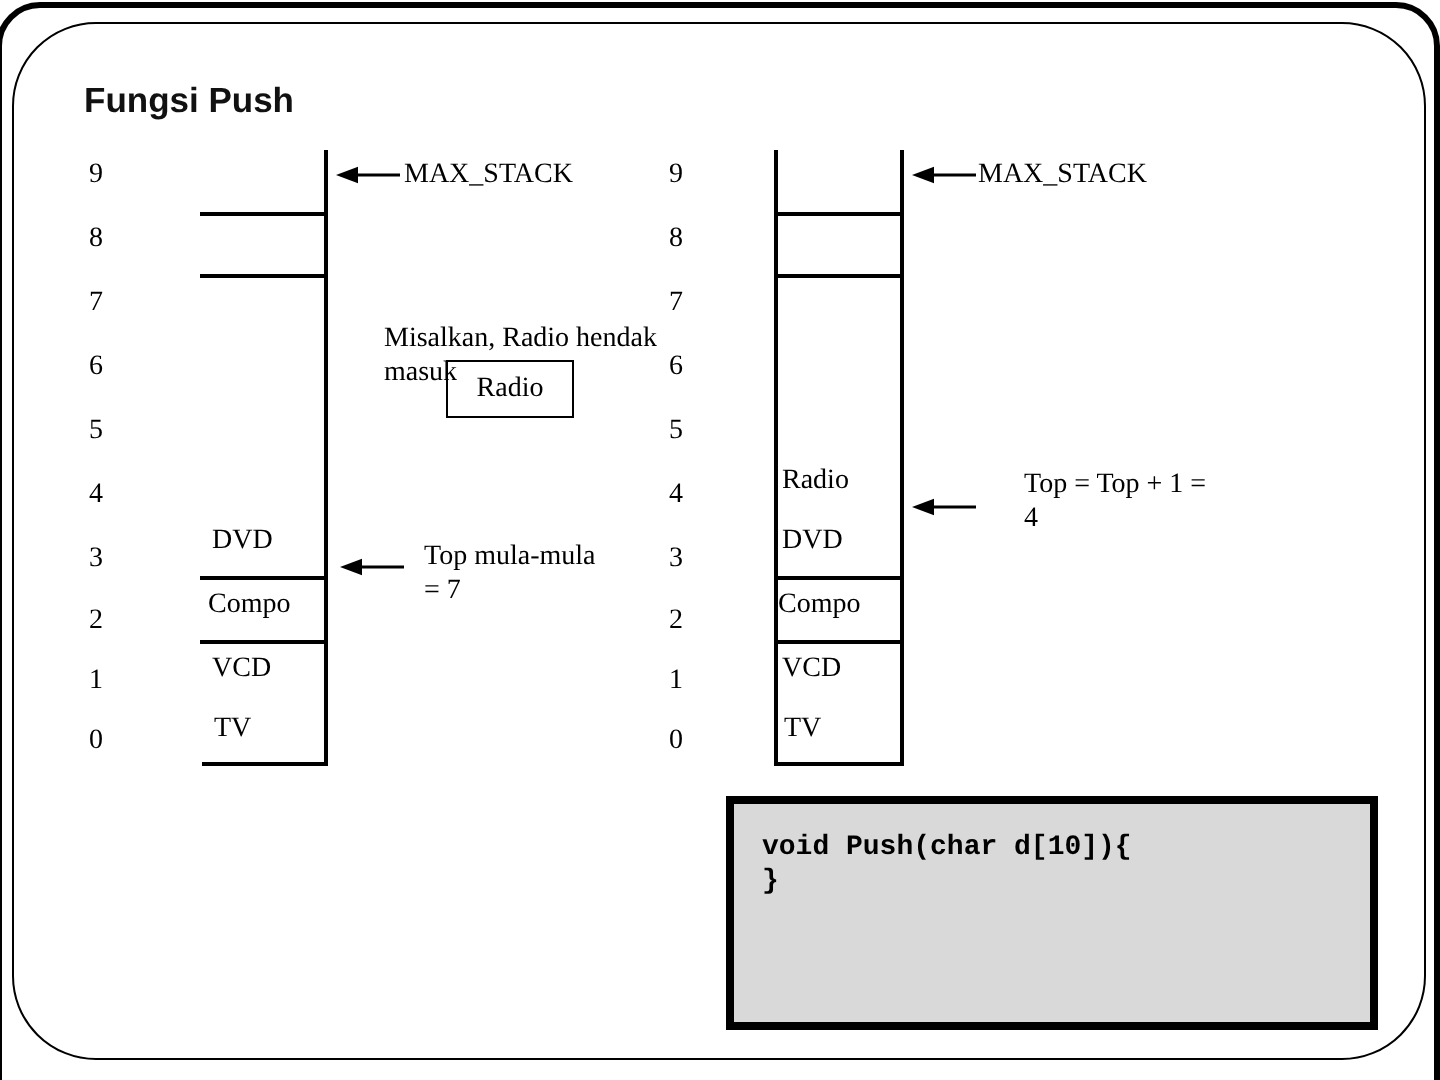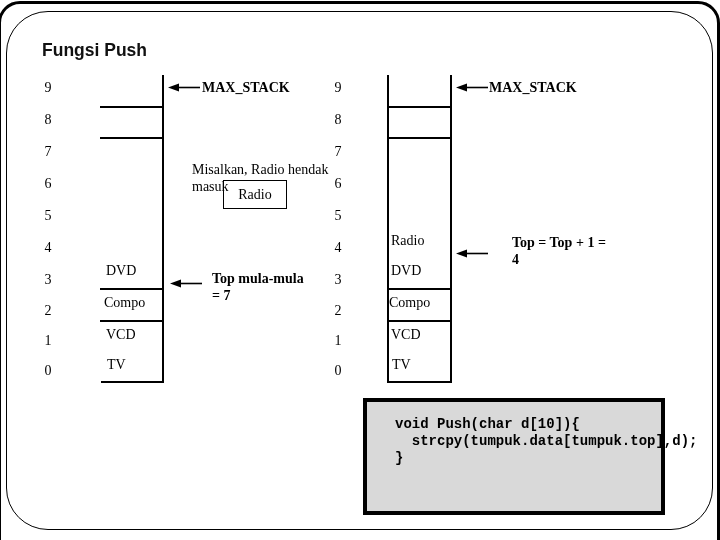--- a/index.html
+++ b/index.html
@@ -28,38 +28,38 @@
   .idx{
     position:absolute;width:14px;text-align:center;
     font-size:14px;line-height:16px;
   }
   .vline{position:absolute;width:1.5px;background:#000;}
   .hline{position:absolute;height:1.5px;background:#000;}
   .cell-label{
     position:absolute;font-size:14px;line-height:16px;
   }
   .annot-bold{
-    position:absolute;font-weight:bold;font-size:14px;line-height:16.5px;
+    position:absolute;font-weight:normal;font-size:14px;line-height:16.5px;
     white-space:pre-line;
   }
   .note{
     position:absolute;font-size:14px;line-height:16.5px;white-space:pre-line;margin-top:33px;
   }
   .arrow{position:absolute;}
   .radio-box{
     position:absolute;left:223px;top:180px;width:62px;height:27px;
     border:1px solid #000;
     display:flex;align-items:center;justify-content:center;
     font-size:14px;
   }
   .code-box{
-    position:absolute;left:363px;top:398px;width:302px;height:117px;
+    position:absolute;left:363px;top:398px;width:326px;height:117px;
     border:4px solid #000;background:#d9d9d9;
     box-sizing:border-box;
-    padding:14px 0 0 28px;
+    padding:14px 0 0 14px;
   }
   .code-line{
     font-family:"Liberation Mono","DejaVu Sans Mono",monospace;
     font-weight:bold;font-size:14px;line-height:17px;
     white-space:pre;
   }
 </style>
 </head>
 <body>
 
@@ -149,15 +149,14 @@
 
 <svg class="arrow" style="left:456px;top:248px" width="32" height="11" viewBox="0 0 32 11">
   <line x1="9" y1="5.5" x2="32" y2="5.5" stroke="#000" stroke-width="1.6"></line>
   <polygon points="0,5.5 11,1.4 11,9.6" fill="#000"></polygon>
 </svg>
 <div class="annot-bold" style="left:512px;top:235px">Top = Top + 1 =
 4</div>
 
 <div class="code-box">
   <div class="code-line">void Push(char d[10]){</div>
-  <div class="code-line">  strcpy(tumpuk.data[tumpuk.top],d);</div>
   <div class="code-line">}</div>
 </div>
 
 </body></html>

